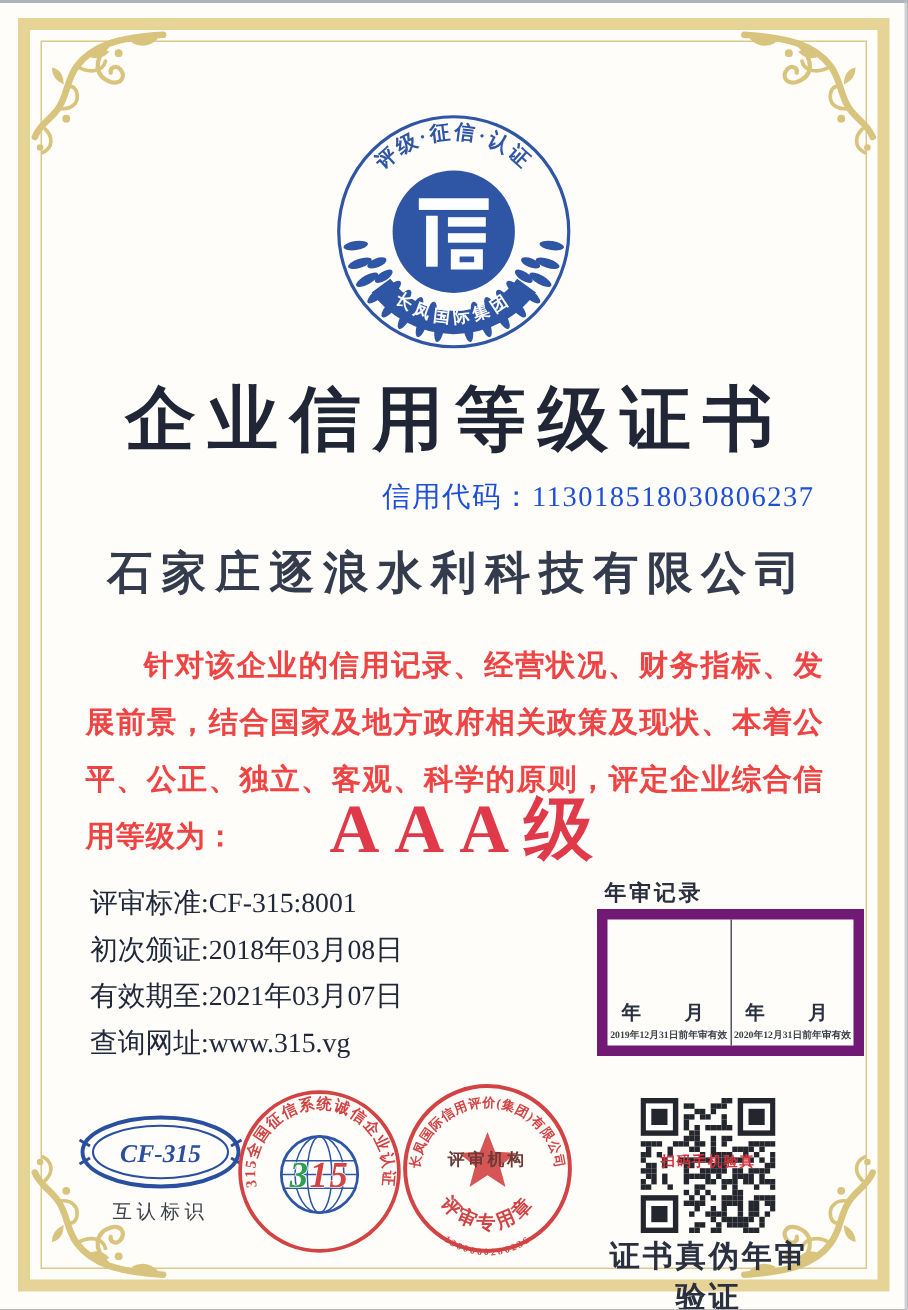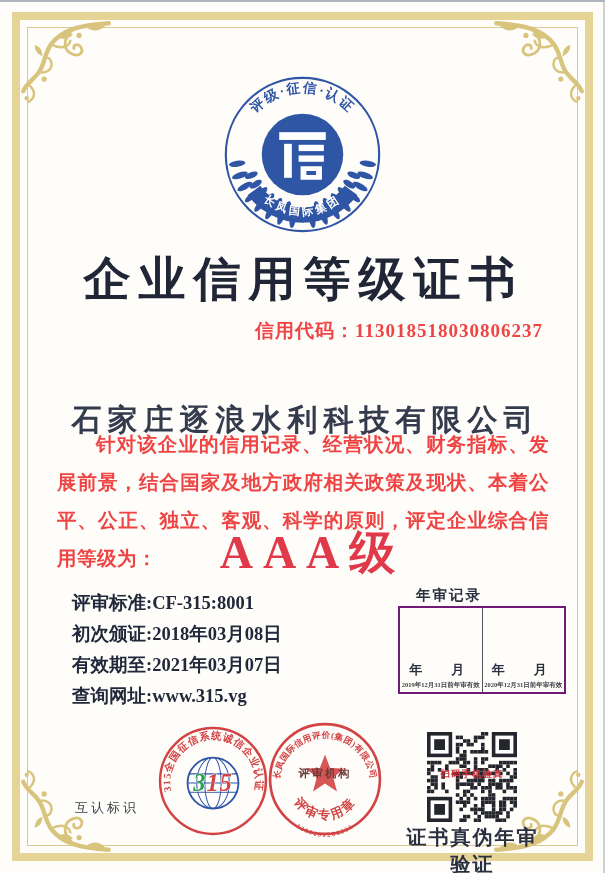--- a/index.html
+++ b/index.html
@@ -11,30 +11,30 @@
   .innerline{position:absolute;inset:27px;border:1.5px solid #dcc98c;pointer-events:none;}
   .corner{position:absolute;width:96px;height:96px;color:#d9c47e;}
   .corner svg{width:100%;height:100%;}
   .c-tl{left:18px;top:18px;}
   .c-tr{right:18px;top:18px;transform:scaleX(-1);}
   .c-bl{left:18px;bottom:18px;transform:scaleY(-1);}
   .c-br{right:18px;bottom:18px;transform:scale(-1,-1);}
   .emblem{position:absolute;left:220px;top:72px;width:165px;height:165px;}
   .title{position:absolute;left:0;right:0;top:248px;text-align:center;font-size:47px;font-weight:bold;
          color:#202636;letter-spacing:8px;padding-left:2px;}
-  .creditcode{position:absolute;right:62px;top:318px;font-size:19px;font-weight:bold;color:#ef4444;letter-spacing:1px;}
+  .creditcode{position:absolute;right:62px;top:318px;font-size:19px;font-weight:normal;color:#1d4ed8;letter-spacing:1px;}
   .company{position:absolute;left:0;right:0;top:362px;text-align:center;font-size:30px;font-weight:800;
-           font-family:"Liberation Sans","DejaVu Sans",sans-serif;color:#333b4d;letter-spacing:6px;padding-left:6px;margin-top:38px;}
+           font-family:"Liberation Sans","DejaVu Sans",sans-serif;color:#333b4d;letter-spacing:6px;padding-left:6px;}
   .body-par{position:absolute;left:57px;right:56px;top:426px;font-size:19.5px;line-height:38px;
             text-align:justify;text-indent:2em;font-weight:600;color:#ef4444;letter-spacing:.5px;}
   .rating{position:absolute;left:0;right:0;top:522px;text-align:center;font-size:46px;font-weight:bold;
           color:#e0394a;letter-spacing:10px;padding-left:20px;}
-  .details{position:absolute;left:60px;top:588px;font-size:18.5px;font-weight:bold;color:#20283a;line-height:31px;margin-left:12px;}
-  .ar-title{position:absolute;left:416px;top:586px;font-size:14.5px;font-weight:bold;color:#2a3040;letter-spacing:2px;}
-  .ar-box{position:absolute;left:398px;top:606px;width:164px;height:84px;border:2px solid #701a75;display:flex;}
+  .details{position:absolute;left:60px;top:588px;font-size:18.5px;font-weight:normal;color:#20283a;line-height:31px;}
+  .ar-title{position:absolute;left:403px;top:586px;font-size:14.5px;font-weight:bold;color:#2a3040;letter-spacing:2px;}
+  .ar-box{position:absolute;left:398px;top:606px;width:164px;height:84px;border:7px solid #701a75;display:flex;}
   .ar-cell{flex:1;position:relative;}
   .ar-cell + .ar-cell{border-left:1px solid #50555e;}
   .ar-ym{position:absolute;left:0;right:0;bottom:13px;text-align:center;font-size:13px;font-weight:bold;
          color:#2a3040;letter-spacing:8px;}
   .ar-note{position:absolute;left:0;right:0;bottom:2px;text-align:center;font-size:6.5px;font-weight:bold;color:#3a3f48;white-space:nowrap;}
   .cf-badge{position:absolute;left:50px;top:742px;width:114px;height:52px;}
   .cf-label{position:absolute;left:50px;top:799px;width:114px;text-align:center;font-size:13px;color:#3a3f4a;letter-spacing:3px;}
   .globe-stamp{position:absolute;left:157px;top:725px;width:112px;height:112px;}
   .red-seal{position:absolute;left:266px;top:720px;width:118px;height:118px;}
   .qr-wrap{position:absolute;left:427px;top:732px;width:90px;height:90px;}
@@ -159,20 +159,28 @@
     <div class="ar-cell">
       <div class="ar-ym">年　月</div>
       <div class="ar-note">2019年12月31日前年审有效</div>
     </div>
     <div class="ar-cell">
       <div class="ar-ym">年　月</div>
       <div class="ar-note">2020年12月31日前年审有效</div>
     </div>
   </div>
 
+  <div class="cf-badge">
+    <svg viewBox="0 0 114 52">
+      <ellipse cx="57" cy="26" rx="52" ry="23" fill="none" stroke="#2b4fa0" stroke-width="2.6"></ellipse>
+      <ellipse cx="57" cy="26" rx="45" ry="17.5" fill="none" stroke="#2b4fa0" stroke-width="1.4"></ellipse>
+      <path d="M10,22 l-7,-4 M10,30 l-7,4 M104,22 l7,-4 M104,30 l7,4" stroke="#2b4fa0" stroke-width="2"></path>
+      <text x="57" y="32.5" text-anchor="middle" font-size="17" font-weight="bold" font-style="italic" fill="#2b4fa0">CF-315</text>
+    </svg>
+  </div>
   <div class="cf-label">互认标识</div>
 
   <div class="globe-stamp">
     <svg viewBox="0 0 110 110">
       <defs>
           <path id="gs-ring" d="M14,65 A42,42 0 1 1 96,65"></path>
         </defs>
       <circle cx="55" cy="55" r="52" fill="none" stroke="#d24343" stroke-width="2.4"></circle>
       <text font-size="10" font-weight="bold" fill="#d24343" letter-spacing="1">
         <textPath href="#gs-ring" startOffset="50%" text-anchor="middle">315全国征信系统诚信企业认证</textPath>

